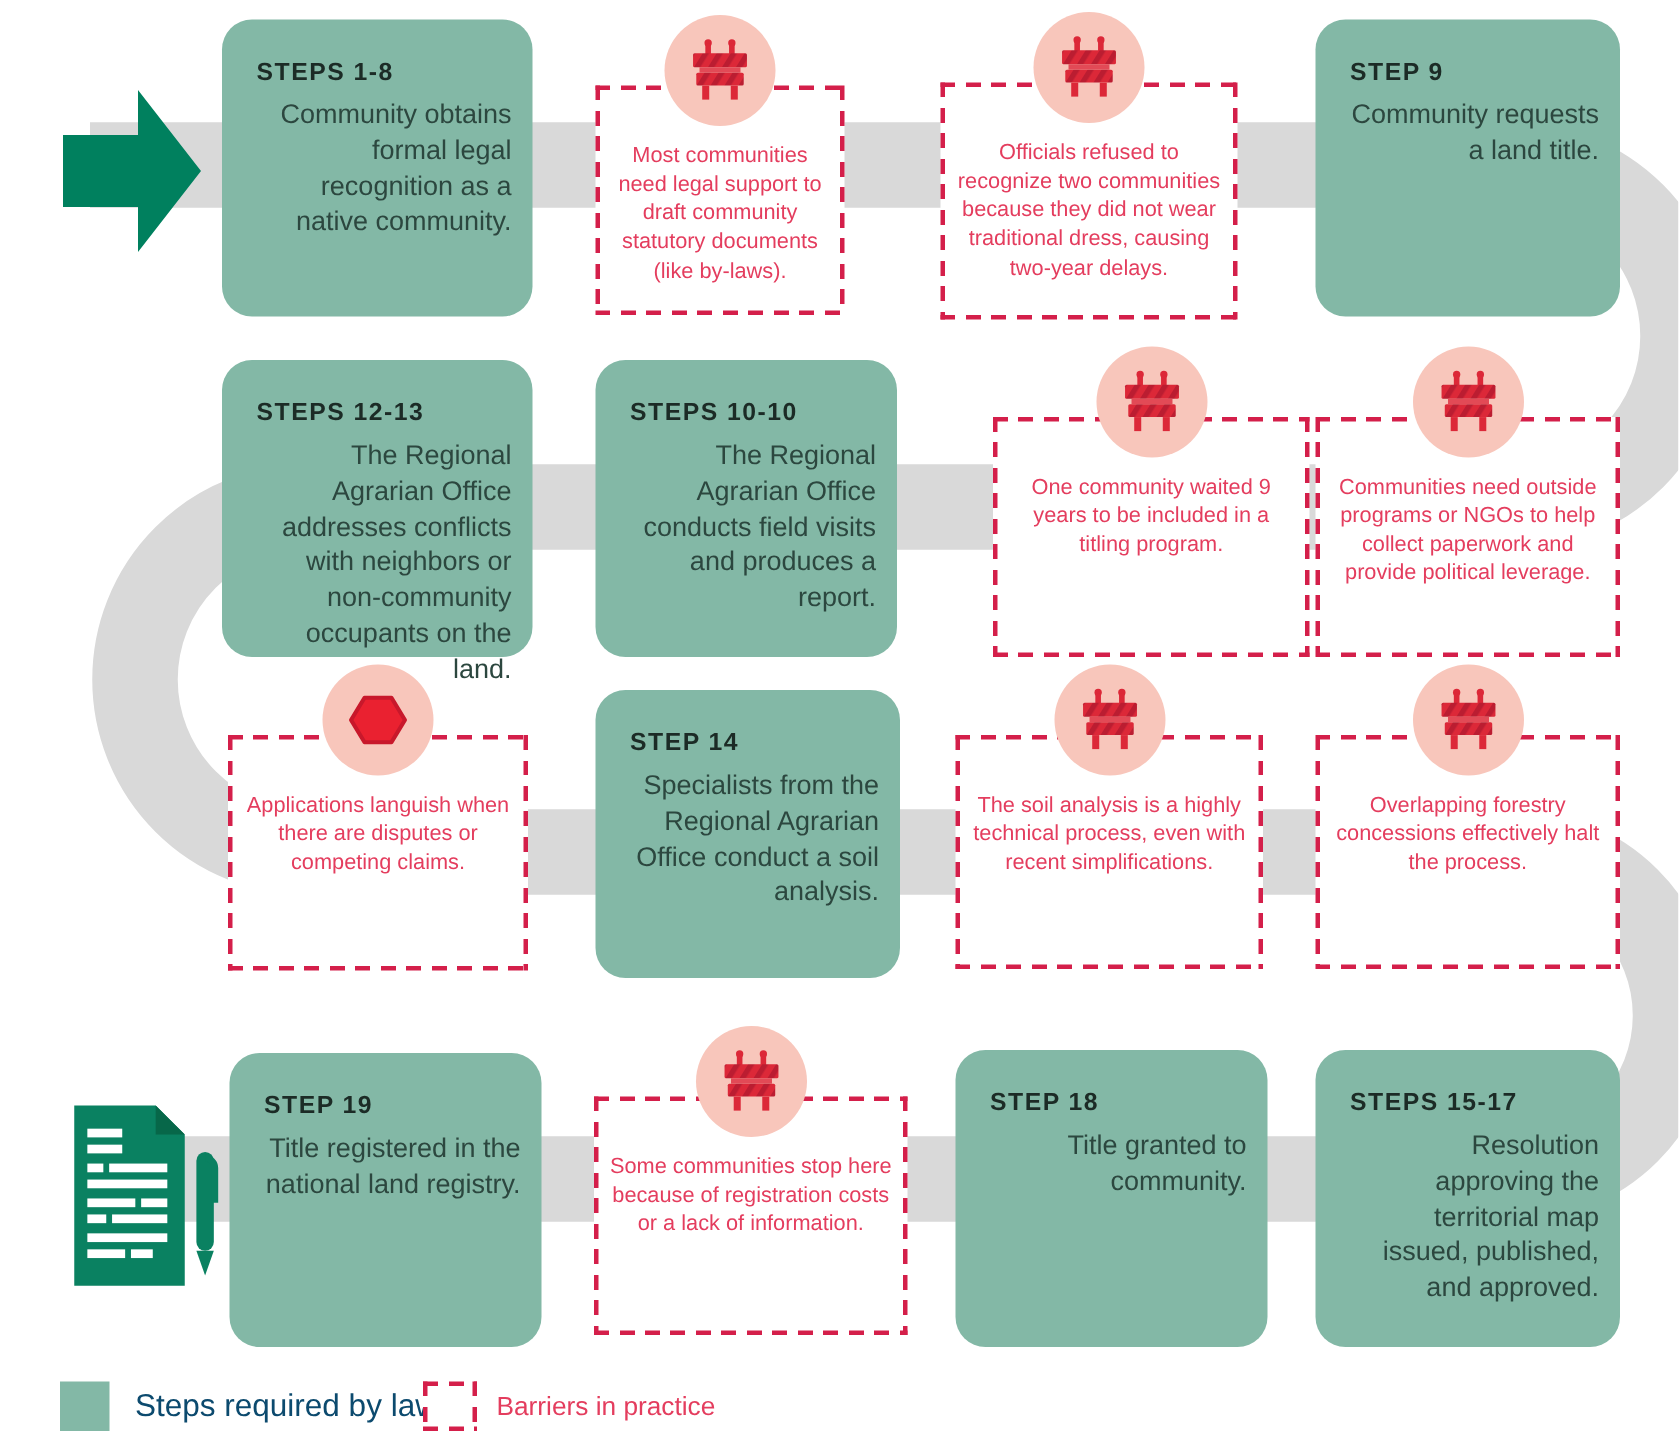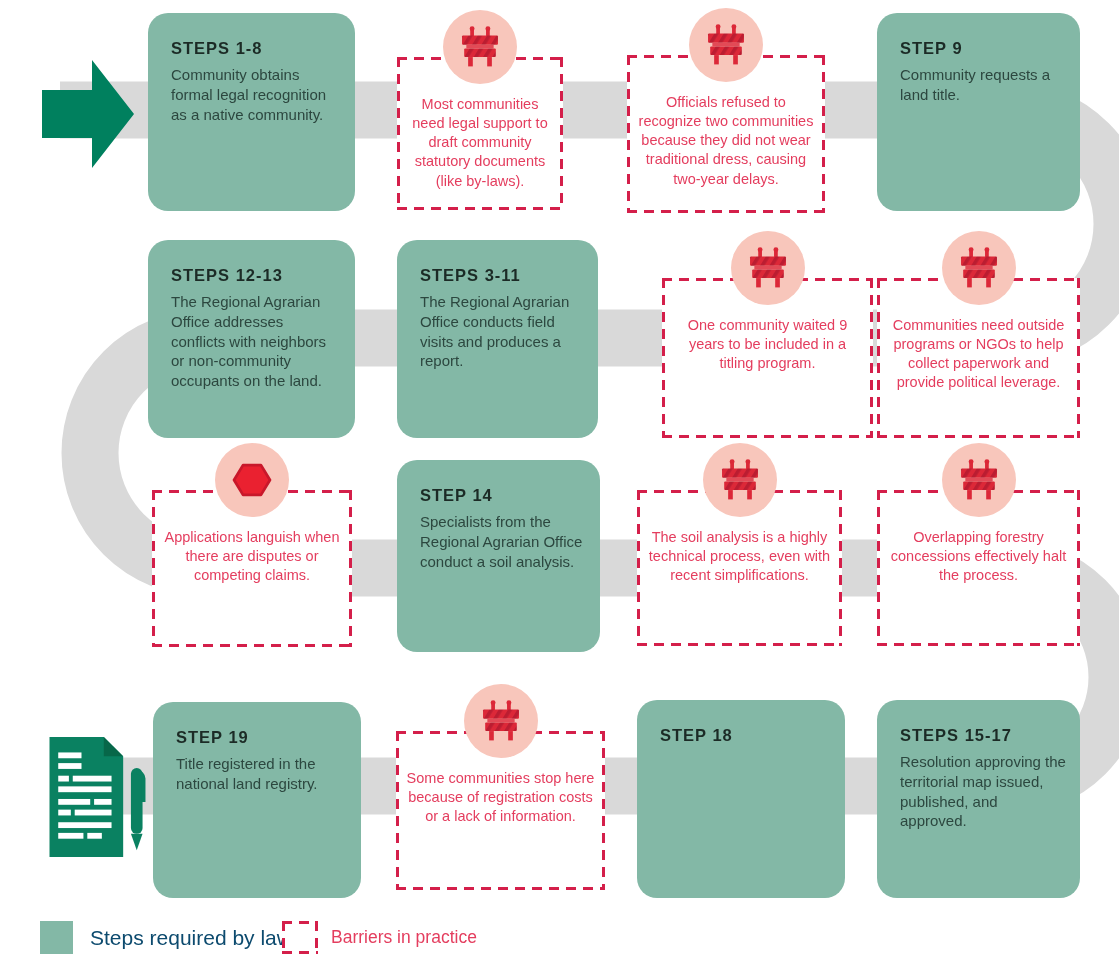--- a/index.html
+++ b/index.html
@@ -11,21 +11,21 @@
   .node{position:absolute;z-index:2;box-sizing:border-box;}
   .step{
     background:#83b8a6;border-radius:20px;
     padding:26px 14px 0 23px;
   }
   .step-title{
     font-size:16.5px;font-weight:700;letter-spacing:1px;color:#1c2b26;
     margin:0 0 7px 0;
   }
   .step-text{
-    font-size:15px;line-height:1.32;color:#2c473f;margin:0;
+    font-size:18px;line-height:1.32;color:#2c473f;margin:0;text-align:right;
   }
   .barrier{
     background-color:#ffffff;
     background-image:
       repeating-linear-gradient(90deg,#d41f4a 0 10px,transparent 10px 17px),
       repeating-linear-gradient(90deg,#d41f4a 0 10px,transparent 10px 17px),
       repeating-linear-gradient(180deg,#d41f4a 0 10px,transparent 10px 17px),
       repeating-linear-gradient(180deg,#d41f4a 0 10px,transparent 10px 17px);
     background-position:0 0,0 100%,0 0,100% 0;
     background-size:100% 3px,100% 3px,3px 100%,3px 100%;
@@ -109,21 +109,21 @@
     <p class="step-title">STEP 9</p>
     <p class="step-text">Community requests a land title.</p>
   </div>
 
   <div class="node step" style="left:148px;top:240px;width:207px;height:198px">
     <p class="step-title">STEPS 12-13</p>
     <p class="step-text">The Regional Agrarian Office addresses conflicts with neighbors or non-community occupants on the land.</p>
   </div>
 
   <div class="node step" style="left:397px;top:240px;width:201px;height:198px">
-    <p class="step-title">STEPS 3-11</p>
+    <p class="step-title">STEPS 10-10</p>
     <p class="step-text">The Regional Agrarian Office conducts field visits and produces a report.</p>
   </div>
 
   <div class="node barrier" style="left:662px;top:278px;width:211px;height:160px">
     <div class="icon-circle">
       <svg width="46" height="46" viewBox="0 0 64 64">
           <use href="#barricade-def"></use>
         </svg>
     </div>
     <p class="barrier-text">One community waited 9 years to be included in a titling program.</p>
@@ -199,20 +199,21 @@
     <div class="icon-circle">
       <svg width="46" height="46" viewBox="0 0 64 64">
           <use href="#barricade-def"></use>
         </svg>
     </div>
     <p class="barrier-text">Some communities stop here because of registration costs or a lack of information.</p>
   </div>
 
   <div class="node step" style="left:637px;top:700px;width:208px;height:198px">
     <p class="step-title">STEP 18</p>
+    <p class="step-text">Title granted to community.</p>
   </div>
 
   <div class="node step" style="left:877px;top:700px;width:203px;height:198px">
     <p class="step-title">STEPS 15-17</p>
     <p class="step-text">Resolution approving the territorial map issued, published, and approved.</p>
   </div>
 
   <div class="legend-swatch-green"></div>
   <div class="legend-label-green">Steps required by law</div>
   <div class="legend-swatch-barrier barrier"></div>

